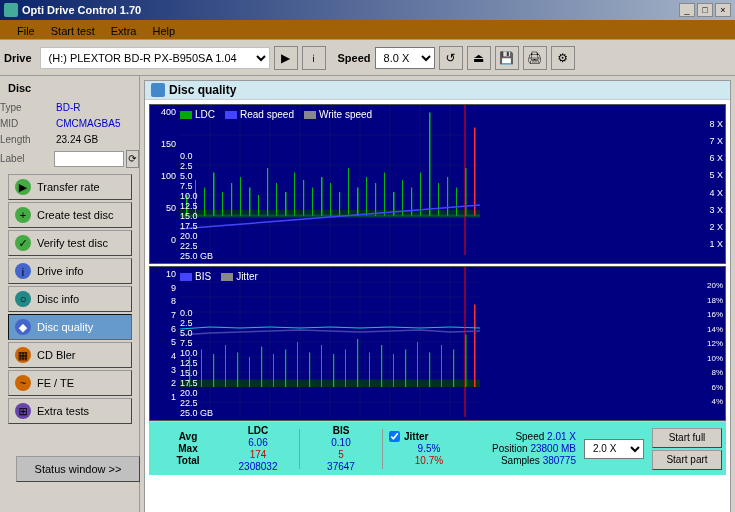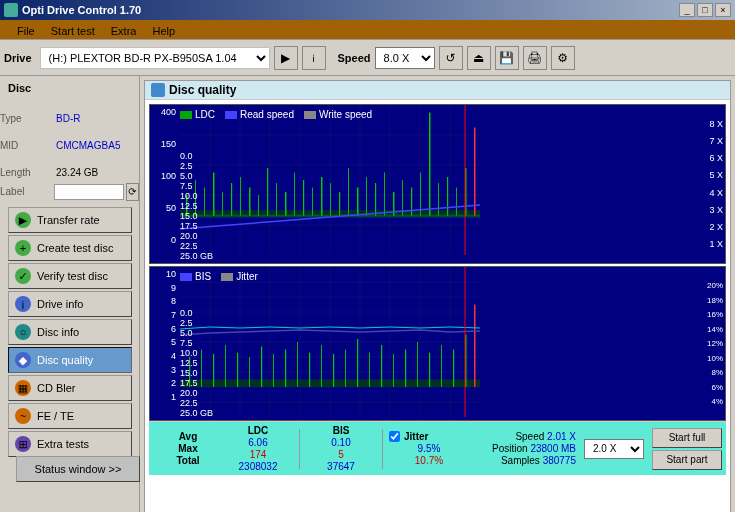--- a/index.html
+++ b/index.html
@@ -28,21 +28,21 @@
     
     .main { display: flex; height: 452px; }
 
     
     .sidebar { width: 140px; background: #d4d0c8; border-right: 1px solid #999; padding: 4px 0; flex-shrink: 0; }
     .sidebar-section { margin-bottom: 2px; }
     .sidebar-section-title { font-weight: bold; font-size: 11px; padding: 2px 8px; color: #000; }
     .sidebar-disc-info { padding: 4px 0; font-size: 10px; line-height: 1.6; }
     .disc-row { display: flex; gap: 4px; align-items: baseline; }
     .disc-label { color: #555; width: 52px; flex-shrink: 0; }
-    .disc-value { color: #000; margin-top: 11px; }
+    .disc-value { color: #000; }
     .disc-value.blue { color: #0000cc; }
     .disc-value.link { color: #0000cc; text-decoration: underline; cursor: pointer; }
     .label-row { display: flex; align-items: center; gap: 2px; margin-top: 2px; }
     .label-input { width: 70px; height: 16px; border: 1px solid #999; background: white; font-size: 10px; padding: 1px 2px; }
     .label-btn { width: 18px; height: 18px; background: #d4d0c8; border: 1px solid #888; display: flex; align-items: center; justify-content: center; cursor: pointer; font-size: 10px; }
 
     .sidebar-btn { width: 124px; height: 26px; margin: 2px 8px; background: #d4d0c8; border: 1px outset #999; display: flex; align-items: center; gap: 6px; padding: 0 6px; cursor: pointer; font-size: 11px; }
     .sidebar-btn.active { background: #6699cc; color: white; border: 1px inset #666; }
     .sidebar-btn-icon { width: 16px; height: 16px; border-radius: 50%; display: flex; align-items: center; justify-content: center; flex-shrink: 0; }
     .sidebar-btn-icon.green { background: #44aa44; }

